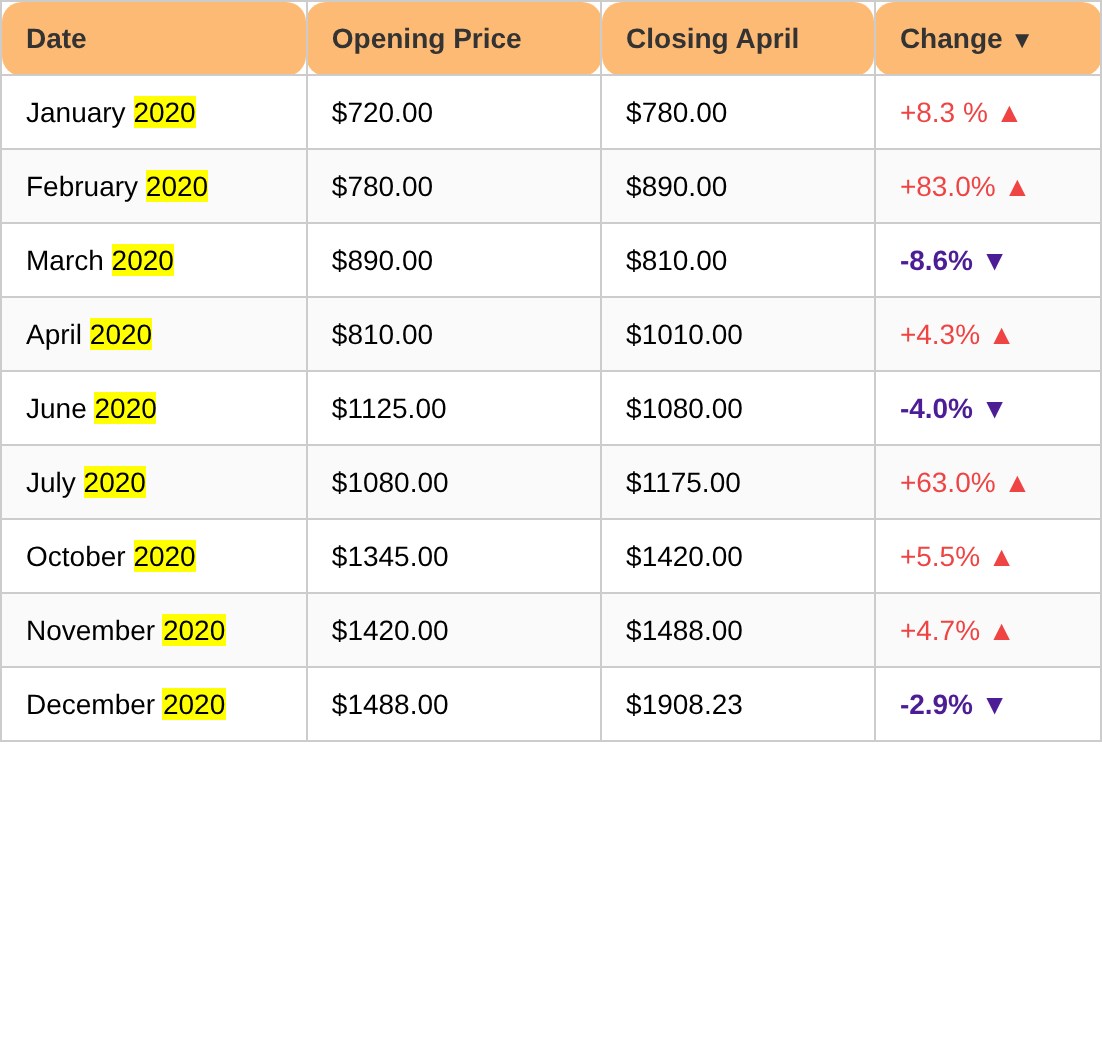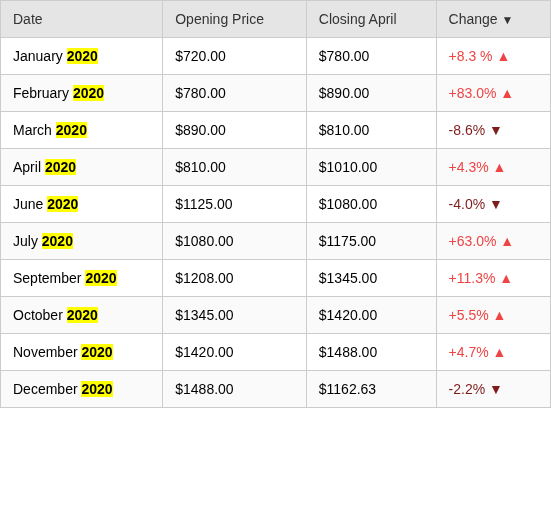--- a/index.html
+++ b/index.html
@@ -12,39 +12,41 @@
     table {
       width: 100%;
       border-collapse: collapse;
     }
     th, td {
       border: 1px solid #ccc;
       padding: 10px 12px;
       text-align: left;
     }
     th {
-      background: #e5e5e5;
-      font-weight: normal;
+      background: #fdba74;
+      font-weight: bold;
       color: #333;
+      border-radius: 10px;
     }
     tr:nth-child(even) td {
       background: #fafafa;
     }
     tr:nth-child(odd) td {
       background: #fff;
     }
     .highlight {
       background-color: yellow;
-      font-weight: bold;
+      font-weight: normal;
     }
     .positive {
       color: #ef4444;
     }
     .negative {
-      color: #7f1d1d;
+      color: #4c1d95;
+      font-weight: bold;
     }
     .arrow-up::after {
       content: ' ▲';
     }
     .arrow-down::after {
       content: ' ▼';
     }
     .sort-icon::after {
       content: ' ▼';
       font-size: 12px;
@@ -93,37 +95,31 @@
         <td>$1080.00</td>
         <td class="negative"><span class="arrow-down">-4.0%</span></td>
       </tr>
       <tr>
         <td>July <span class="highlight">2020</span></td>
         <td>$1080.00</td>
         <td>$1175.00</td>
         <td class="positive"><span class="arrow-up">+63.0%</span></td>
       </tr>
       <tr>
-        <td>September <span class="highlight">2020</span></td>
-        <td>$1208.00</td>
-        <td>$1345.00</td>
-        <td class="positive"><span class="arrow-up">+11.3%</span></td>
-      </tr>
-      <tr>
         <td>October <span class="highlight">2020</span></td>
         <td>$1345.00</td>
         <td>$1420.00</td>
         <td class="positive"><span class="arrow-up">+5.5%</span></td>
       </tr>
       <tr>
         <td>November <span class="highlight">2020</span></td>
         <td>$1420.00</td>
         <td>$1488.00</td>
         <td class="positive"><span class="arrow-up">+4.7%</span></td>
       </tr>
       <tr>
         <td>December <span class="highlight">2020</span></td>
         <td>$1488.00</td>
-        <td>$1162.63</td>
-        <td class="negative"><span class="arrow-down">-2.2%</span></td>
+        <td>$1908.23</td>
+        <td class="negative"><span class="arrow-down">-2.9%</span></td>
       </tr>
     </tbody>
 </table>
 
 </body></html>

